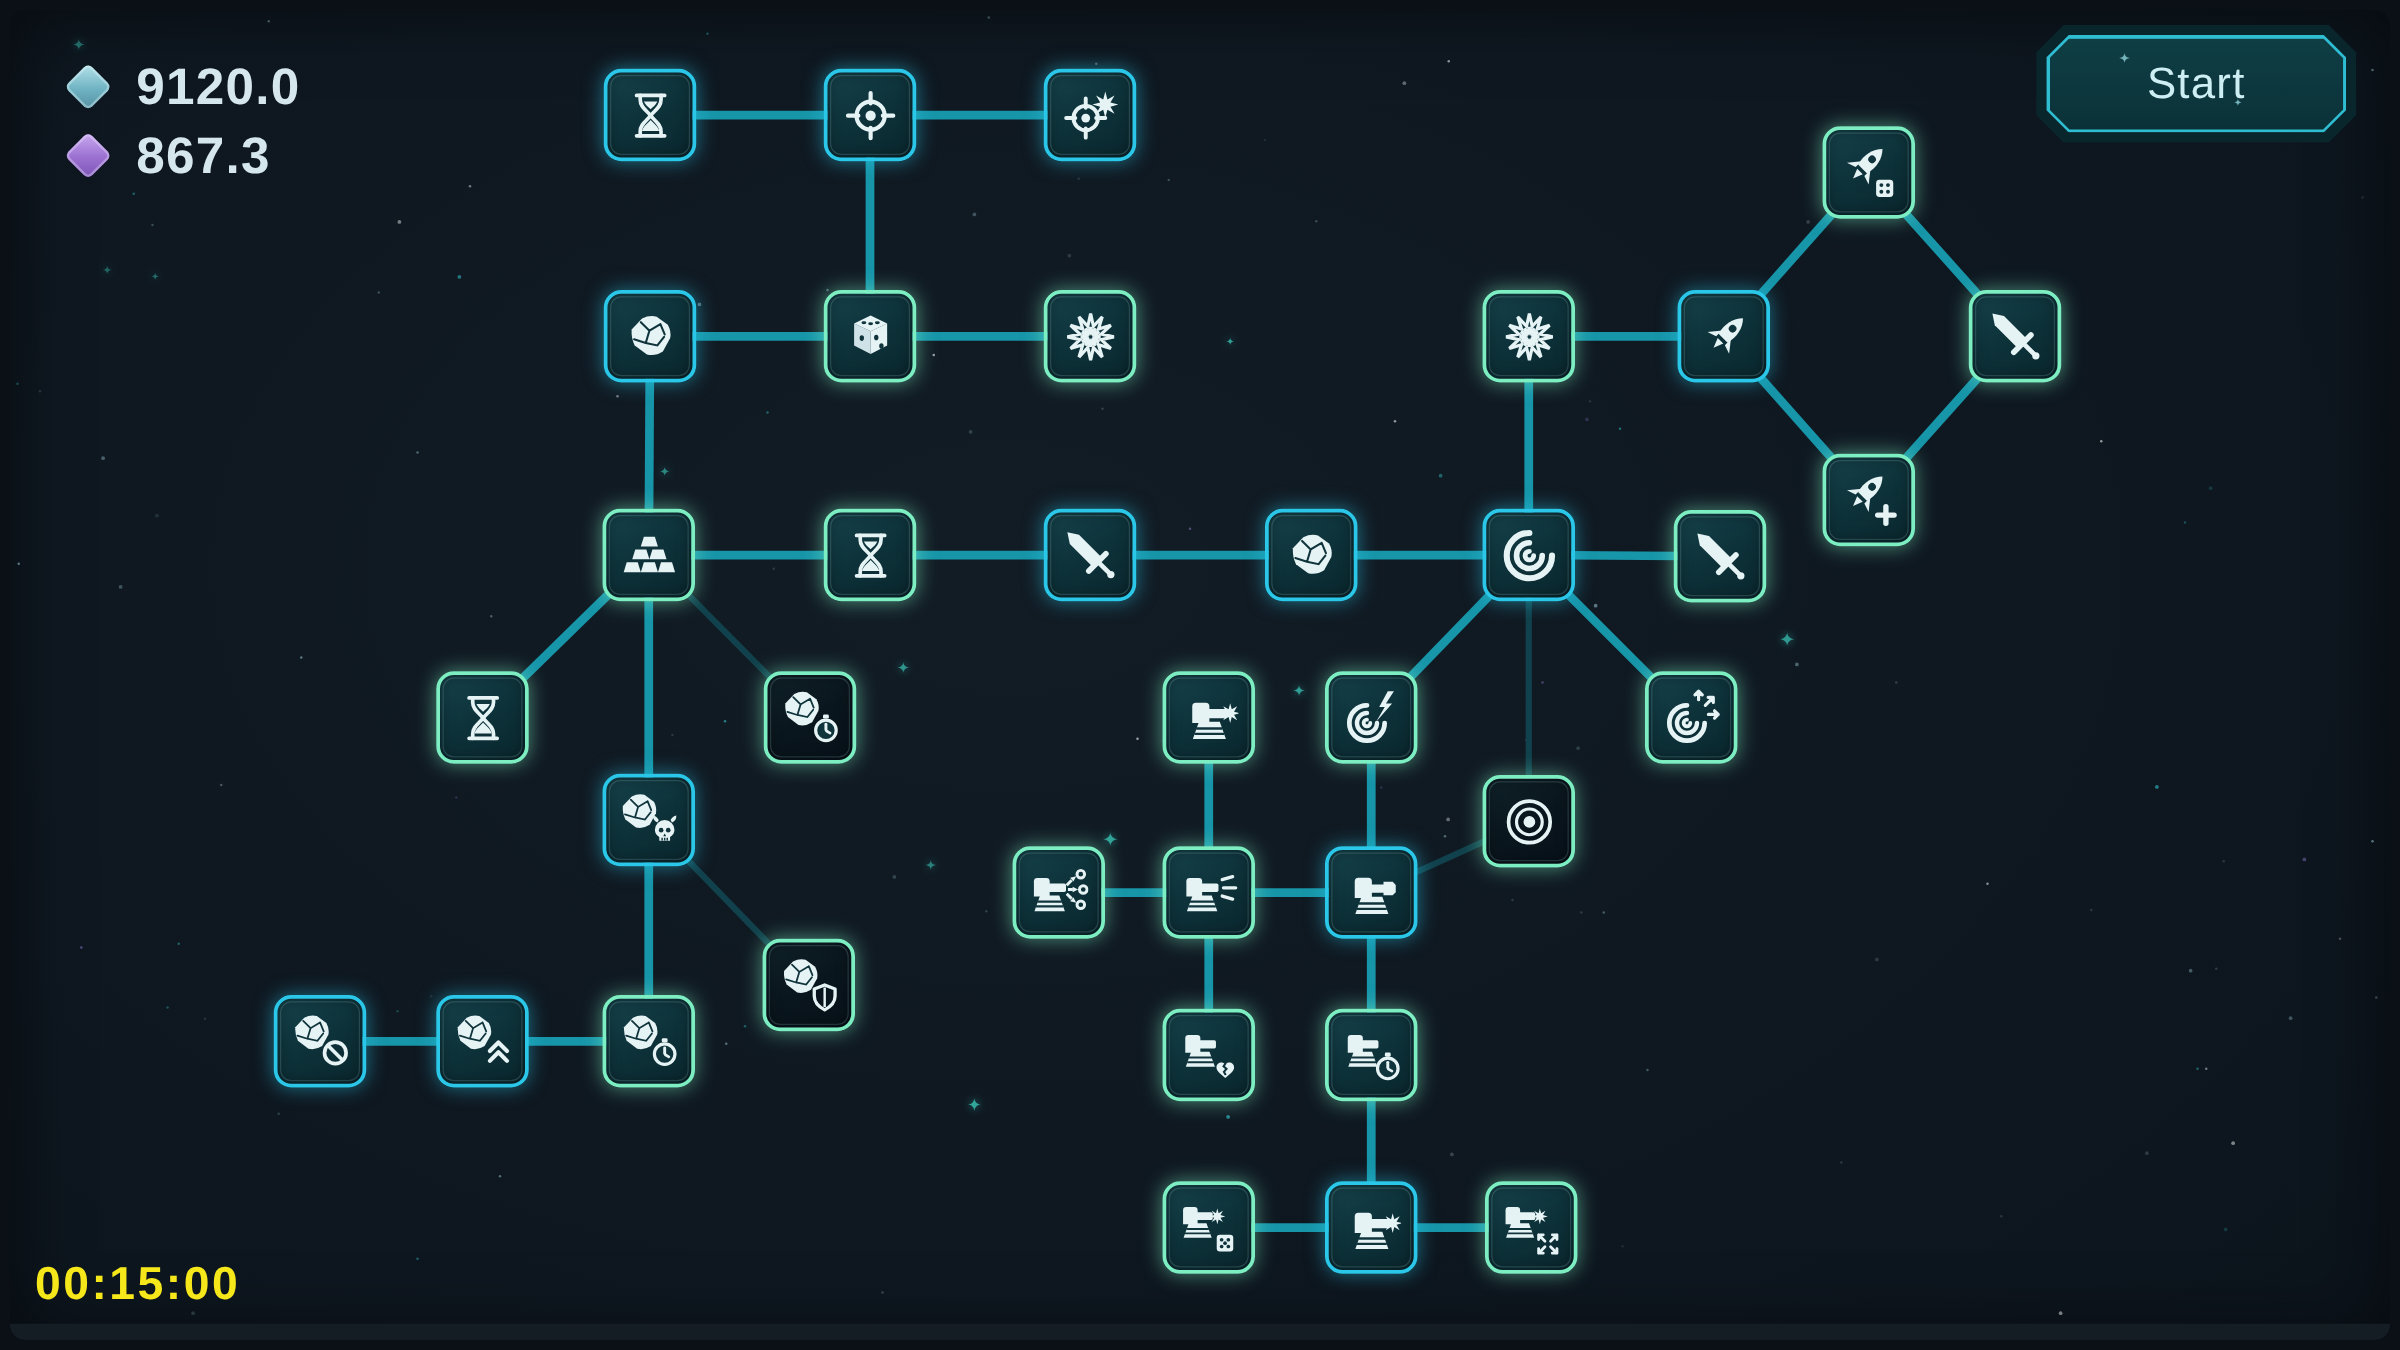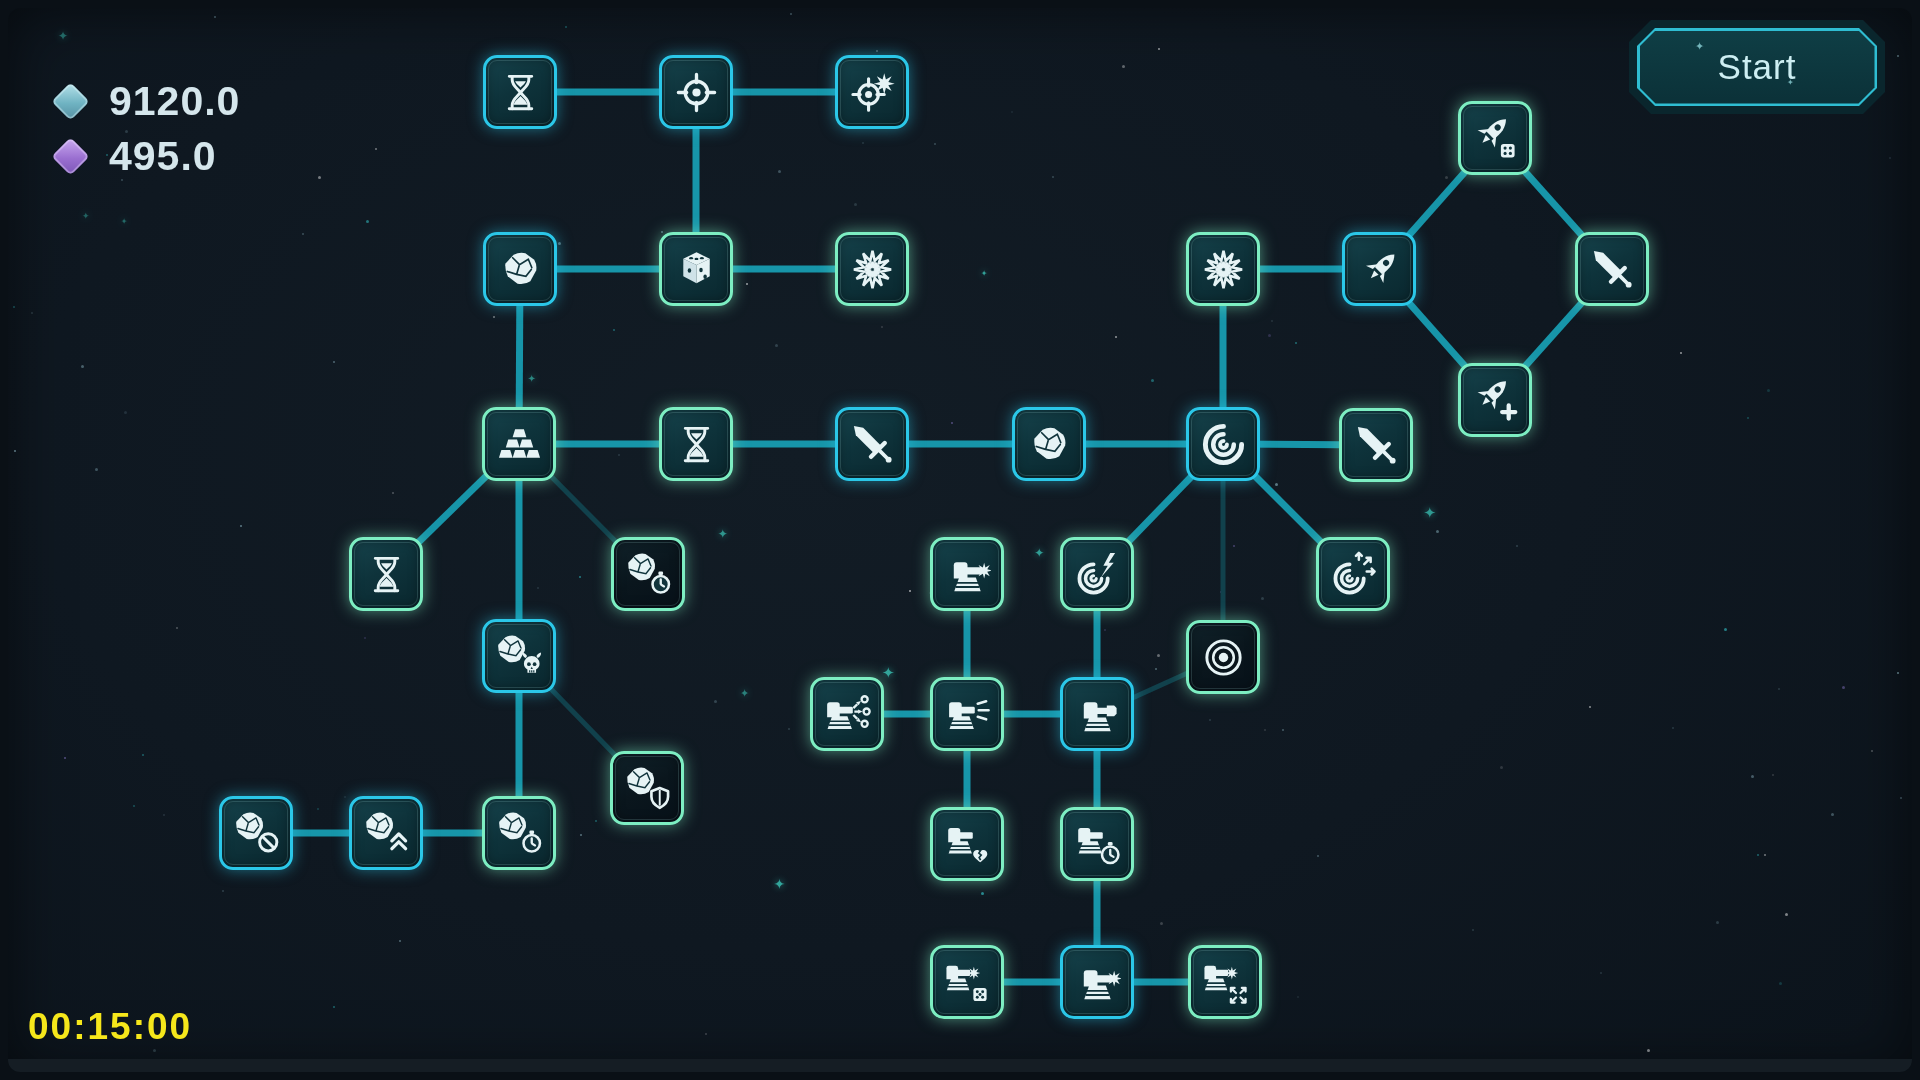--- a/index.html
+++ b/index.html
@@ -39,21 +39,21 @@
   }
   .node.dark{
     background:linear-gradient(150deg,#10222a 0%,#0a161d 50%,#071119 100%);
   }
   .node::after{
     content:"";position:absolute;inset:2px;border-radius:9px;
     border:1px solid rgba(180,240,245,.16);pointer-events:none;
   }
   .node svg{width:47px;height:47px;display:block;}
   
-  .hud-currencies{position:absolute;left:50px;top:48px;display:flex;flex-direction:column;gap:13px;margin-top:32px;}
+  .hud-currencies{position:absolute;left:50px;top:48px;display:flex;flex-direction:column;gap:13px;}
   .currency-row{display:flex;align-items:center;gap:18px;height:42px;}
   .diamond{width:27px;height:27px;border-radius:5px;transform:rotate(45deg);margin:0 7px;}
   .diamond.cyan{
     background:linear-gradient(135deg,#b9e4ec 0%,#6fb3c2 55%,#548da0 100%);
     box-shadow:inset 0 0 0 2px rgba(222,246,250,.4);
   }
   .diamond.purple{
     background:linear-gradient(135deg,#ccadf2 0%,#9a6fd0 55%,#7b54b6 100%);
     box-shadow:inset 0 0 0 2px rgba(233,219,252,.4);
   }
@@ -437,21 +437,21 @@
     </div>
   </div>
 
 <div class="hud-currencies">
   <div class="currency-row">
     <span class="diamond cyan"></span>
     <span class="currency-value">9120.0</span>
   </div>
   <div class="currency-row">
     <span class="diamond purple"></span>
-    <span class="currency-value">495.0</span>
+    <span class="currency-value">867.3</span>
   </div>
 </div>
 
 <div class="start-frame"></div>
 <button class="start-btn">
   <span class="inner">Start</span>
   <span class="spark" style="left:58px;top:12px;">✦</span>
   <span class="spark" style="left:150px;top:50px;font-size:8px;">✦</span>
 </button>
 

